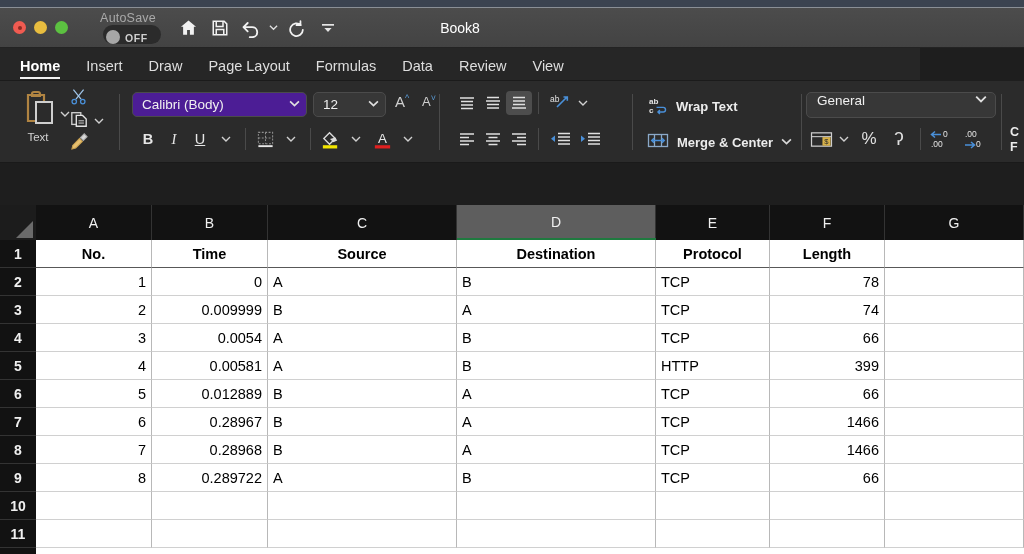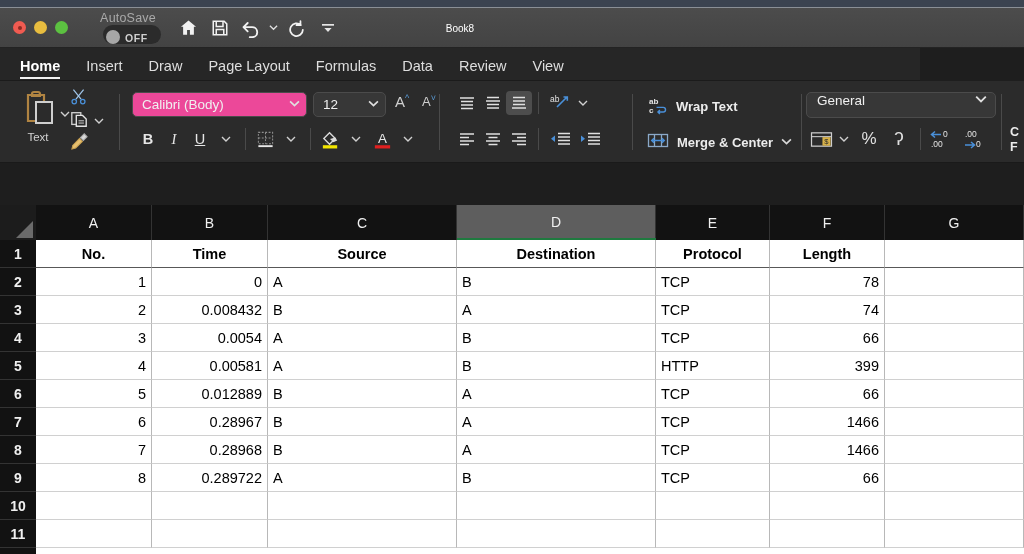--- a/index.html
+++ b/index.html
@@ -40,21 +40,21 @@
   .toggle .knob{ width:14px; height:14px; border-radius:50%; background:#a7a7a7; margin-left:3px; }
   .toggle .offtxt{ font-size:10.5px; font-weight:bold; color:#cfcfcf; margin-left:5px; letter-spacing:.6px; }
 
   .qat{ display:flex; align-items:center; gap:0; margin-left:12px; }
   .qat-btn{ width:31px; height:30px; display:flex; align-items:center; justify-content:center; border-radius:4px; }
   .qat-caret{ width:15px; height:30px; display:flex; align-items:center; justify-content:center; }
 
   .booktitle{
     position:absolute; left:0; top:0; width:920px; height:40px;
     display:flex; align-items:center; justify-content:center;
-    font-size:10px; color:#ffffff; pointer-events:none;text-align:right;
+    font-size:14px; color:#ffffff; pointer-events:none;text-align:right;
   }
 
   
   .tabs{
     position:absolute; left:0; top:48px; width:920px; height:33px;
     background:#262626; display:flex; align-items:flex-end;
     border-bottom:1px solid #1b1b1b;
   }
   .tab{ position:relative; padding:0 13px 6px 13px; font-size:14.5px; color:#dedede; }
   .tab:first-child{ margin-left:7px; }
@@ -76,21 +76,21 @@
               display:flex; flex-direction:column; align-items:center; }
   .paste-lbl{ font-size:11.5px; color:#d2d2d2; margin-top:2px; }
   .paste-caret{ position:absolute; left:60px; top:24px; }
   .clip-col{ position:absolute; left:70px; top:7px; display:flex; flex-direction:column; gap:1px; }
   .clip-row{ height:21px; display:flex; align-items:center; }
 
   
   .grp-font{ position:absolute; left:127px; top:0; width:310px; height:82px; }
   .fontbox{
     position:absolute; left:5px; top:11px; width:175px; height:25px; border-radius:5px;
-    background:#ec4899; border:1px solid #4b4b4b; display:flex; align-items:center;
+    background:#4c1d95; border:1px solid #4b4b4b; display:flex; align-items:center;
     padding:0 6px 0 9px; font-size:13.5px; color:#f0f0f0;
   }
   .sizebox{
     position:absolute; left:186px; top:11px; width:73px; height:25px; border-radius:5px;
     background:#373737; border:1px solid #4b4b4b; display:flex; align-items:center;
     padding:0 6px 0 9px; font-size:13.5px; color:#f0f0f0;
   }
   .box-caret{ margin-left:auto; }
   .grow{ position:absolute; left:268px; top:12px; font-size:15px; color:#cfcfcf; }
   .shrink{ position:absolute; left:295px; top:12px; font-size:13px; color:#cfcfcf; }
@@ -551,21 +551,21 @@
         <div class="cell hdr" style="left: 734px; top: 0px; width: 115px; height: 28px;">Length</div>
         <div class="cell hdr" style="left: 849px; top: 0px; width: 139px; height: 28px;"></div>
         <div class="cell right" style="left: 0px; top: 28px; width: 116px; height: 28px;">1</div>
         <div class="cell right" style="left: 116px; top: 28px; width: 116px; height: 28px;">0</div>
         <div class="cell left" style="left: 232px; top: 28px; width: 189px; height: 28px;">A</div>
         <div class="cell left" style="left: 421px; top: 28px; width: 199px; height: 28px;">B</div>
         <div class="cell left" style="left: 620px; top: 28px; width: 114px; height: 28px;">TCP</div>
         <div class="cell right" style="left: 734px; top: 28px; width: 115px; height: 28px;">78</div>
         <div class="cell left" style="left: 849px; top: 28px; width: 139px; height: 28px;"></div>
         <div class="cell right" style="left: 0px; top: 56px; width: 116px; height: 28px;">2</div>
-        <div class="cell right" style="left: 116px; top: 56px; width: 116px; height: 28px;">0.008432</div>
+        <div class="cell right" style="left: 116px; top: 56px; width: 116px; height: 28px;">0.009999</div>
         <div class="cell left" style="left: 232px; top: 56px; width: 189px; height: 28px;">B</div>
         <div class="cell left" style="left: 421px; top: 56px; width: 199px; height: 28px;">A</div>
         <div class="cell left" style="left: 620px; top: 56px; width: 114px; height: 28px;">TCP</div>
         <div class="cell right" style="left: 734px; top: 56px; width: 115px; height: 28px;">74</div>
         <div class="cell left" style="left: 849px; top: 56px; width: 139px; height: 28px;"></div>
         <div class="cell right" style="left: 0px; top: 84px; width: 116px; height: 28px;">3</div>
         <div class="cell right" style="left: 116px; top: 84px; width: 116px; height: 28px;">0.0054</div>
         <div class="cell left" style="left: 232px; top: 84px; width: 189px; height: 28px;">A</div>
         <div class="cell left" style="left: 421px; top: 84px; width: 199px; height: 28px;">B</div>
         <div class="cell left" style="left: 620px; top: 84px; width: 114px; height: 28px;">TCP</div>

